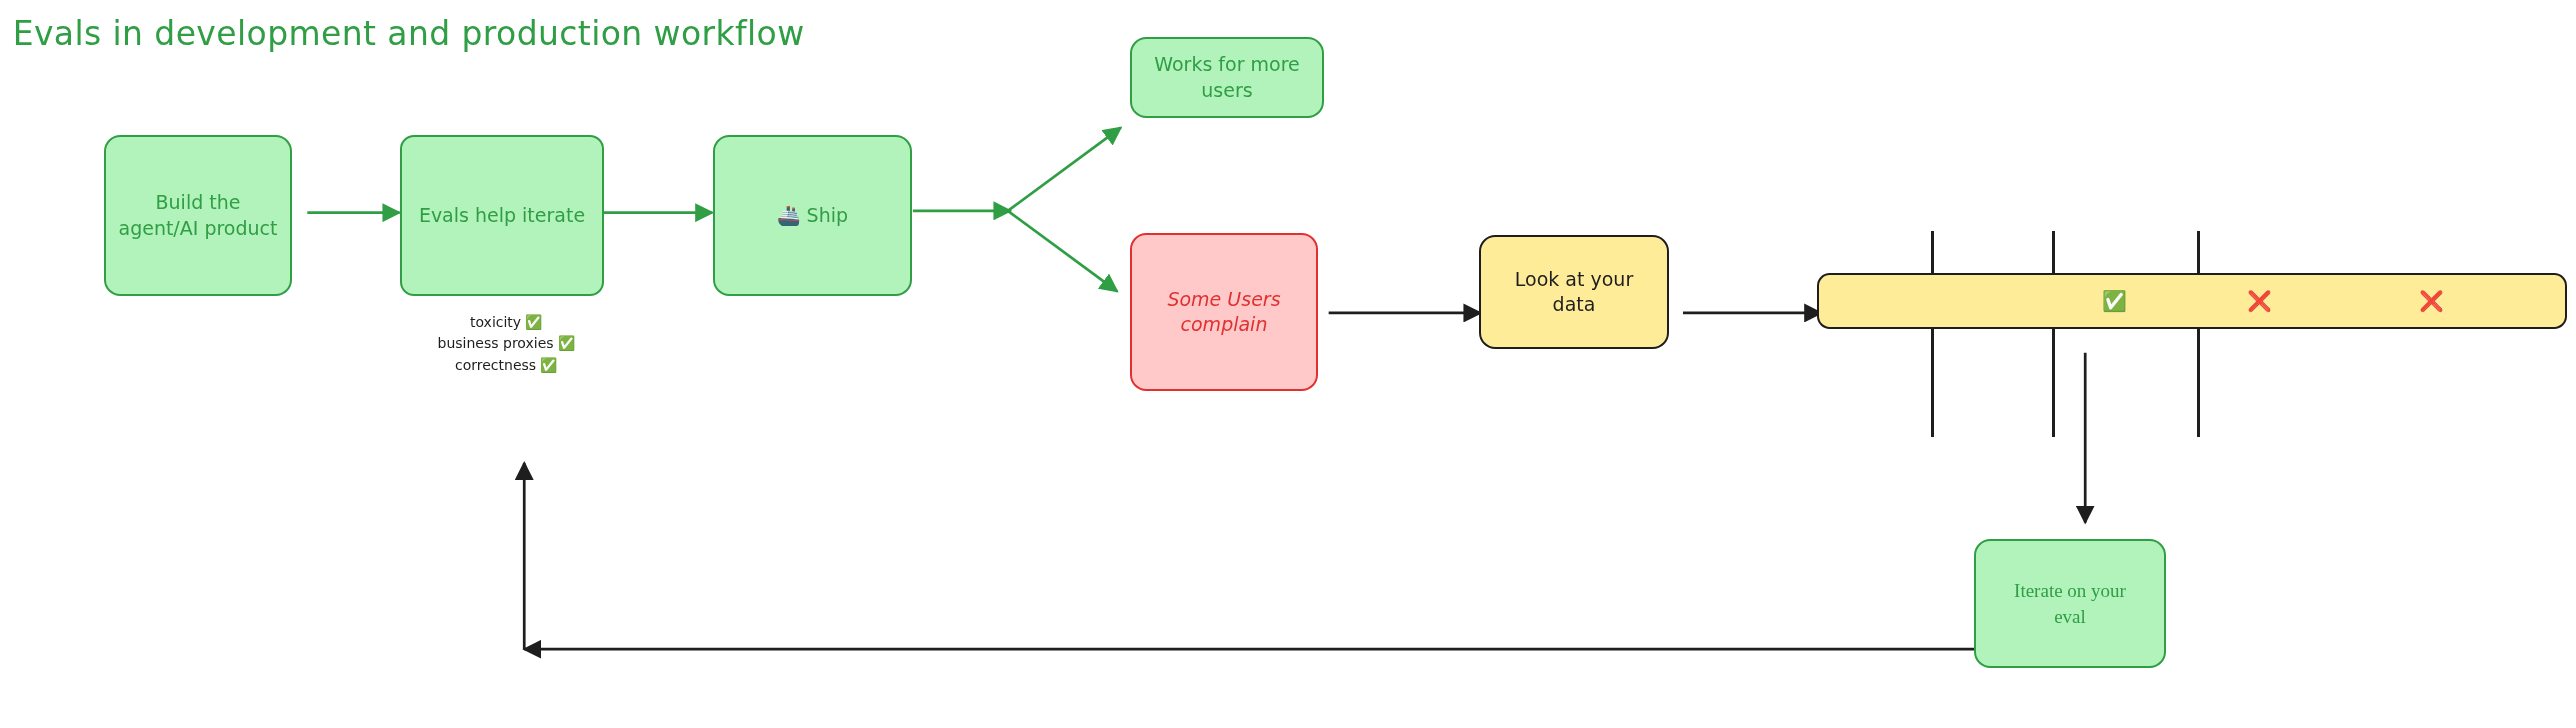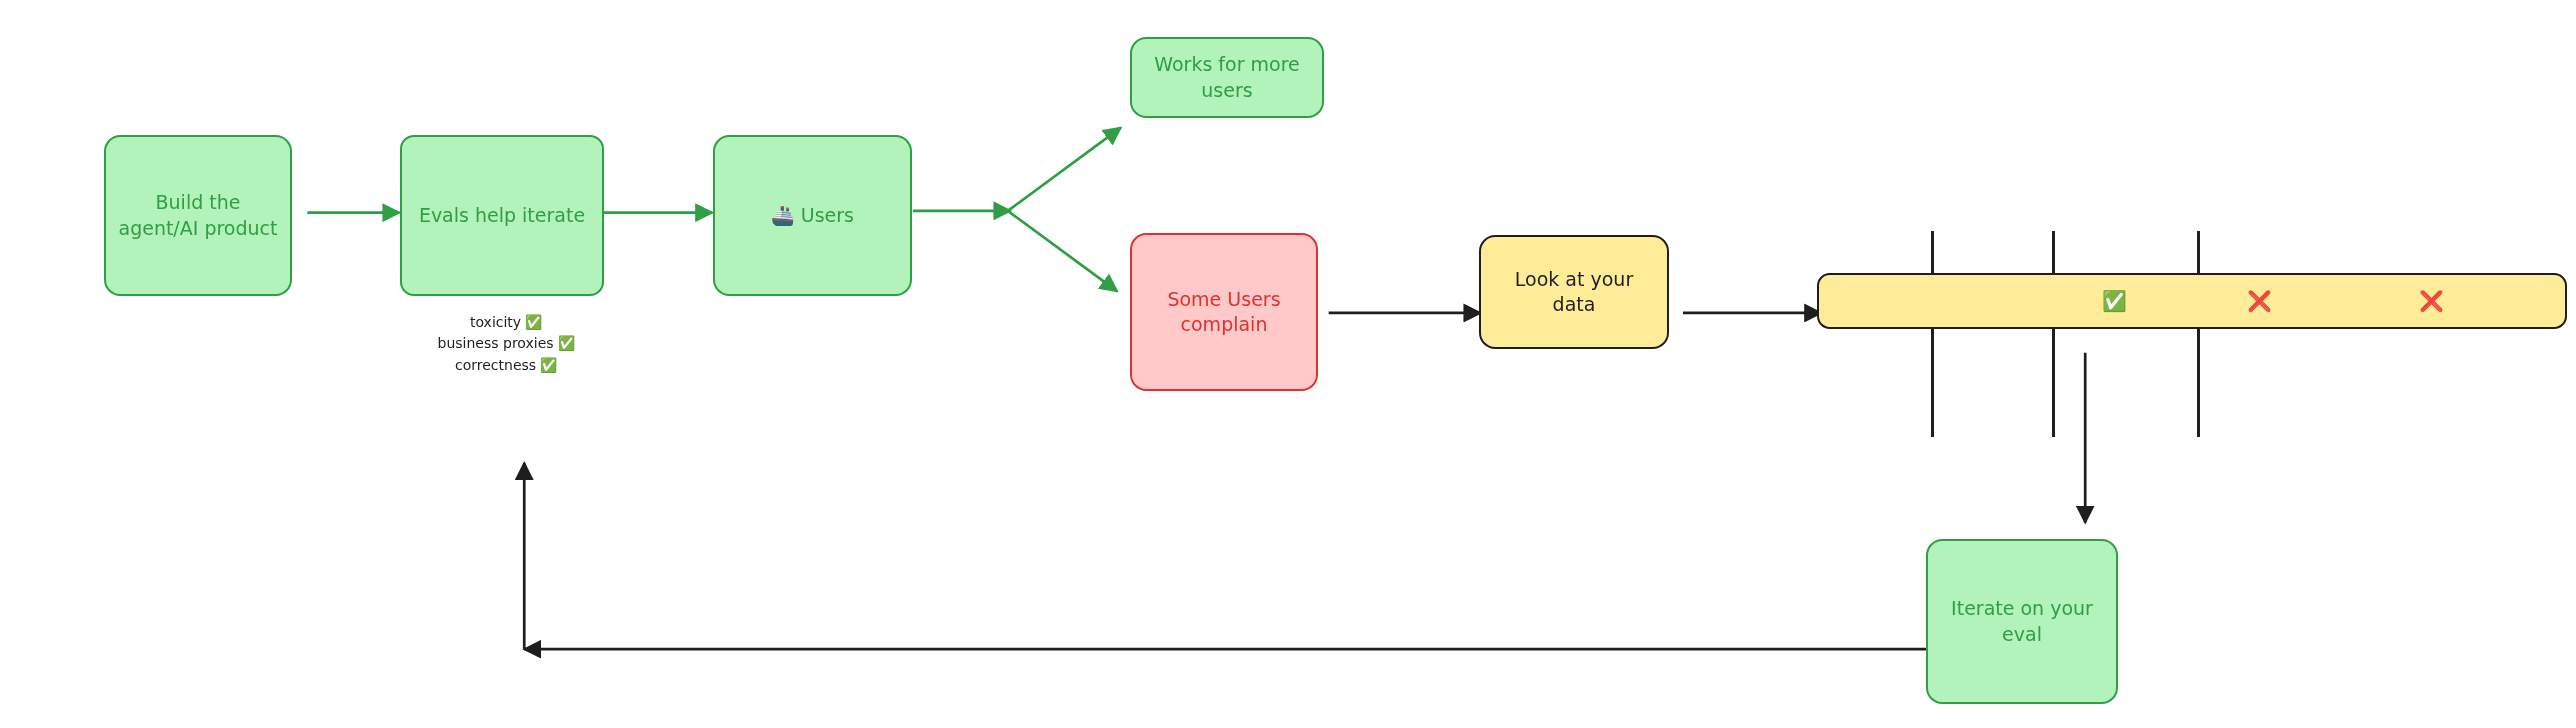--- a/index.html
+++ b/index.html
@@ -53,20 +53,21 @@
   }
   .node.green {
     background: #b2f2bb;
     border-color: #2f9e44;
     color: #2f9e44;
   }
   .node.red {
     background: #ffc9c9;
     border-color: #e03131;
     color: #e03131;
+    font-style: italic;
   }
   .node.yellow {
     background: #ffec99;
     border-color: #1e1e1e;
     color: #1e1e1e;
   }
   
   #metric-list {
     position: absolute;
     left: 389px;
@@ -140,20 +141,21 @@
     line-height: 43px;
     text-align: center;
     width: 36px;
   }
 </style>
 </head>
 <body>
 
 <div id="canvas">
 
+  <div id="title">Evals in development and production workflow</div>
 
   <svg id="wires" viewBox="0 0 2850 806" xmlns="http://www.w3.org/2000/svg">
     <defs>
       <marker id="arrow-green" viewBox="0 0 10 10" refX="9" refY="5" markerWidth="7" markerHeight="7" orient="auto-start-reverse">
         <path d="M 0 0 L 10 5 L 0 10 z" fill="#2f9e44"></path>
       </marker>
       <marker id="arrow-black" viewBox="0 0 10 10" refX="9" refY="5" markerWidth="7" markerHeight="7" orient="auto-start-reverse">
         <path d="M 0 0 L 10 5 L 0 10 z" fill="#1e1e1e"></path>
       </marker>
     </defs>
@@ -199,39 +201,39 @@
   <div class="node green" style="left:104px; top:135px; width:188px; height:161px;">
     <span class="label">Build the
 agent/AI product</span>
   </div>
 
   <div class="node green" style="left:400px; top:135px; width:204px; height:161px;border-radius:14px;">
     <span class="label">Evals help iterate</span>
   </div>
 
   <div class="node green" style="left:713px; top:135px; width:199px; height:161px;">
-    <span class="label">🚢 Users</span>
+    <span class="label">🚢 Ship</span>
   </div>
 
   <div class="node green" style="left:1130px; top:37px; width:194px; height:81px;">
     <span class="label">Works for more
 users</span>
   </div>
 
   <div class="node red" style="left:1130px; top:233px; width:188px; height:158px;">
     <span class="label">Some Users
 complain</span>
   </div>
 
   <div class="node yellow" style="left:1479px; top:235px; width:190px; height:114px;">
     <span class="label">Look at your
 data</span>
   </div>
 
-  <div class="node green" style="left:1926px; top:539px; width:192px; height:165px;">
+  <div class="node green" style="left:1974px; top:539px; width:192px; height:129px;font-family:Liberation Serif, serif;">
     <span class="label">Iterate on your
 eval</span>
   </div>
 
   <div id="metric-list">
     <div class="metric-row">
       <span>toxicity</span>
       <span class="emoji">✅</span>
     </div>
     <div class="metric-row">

